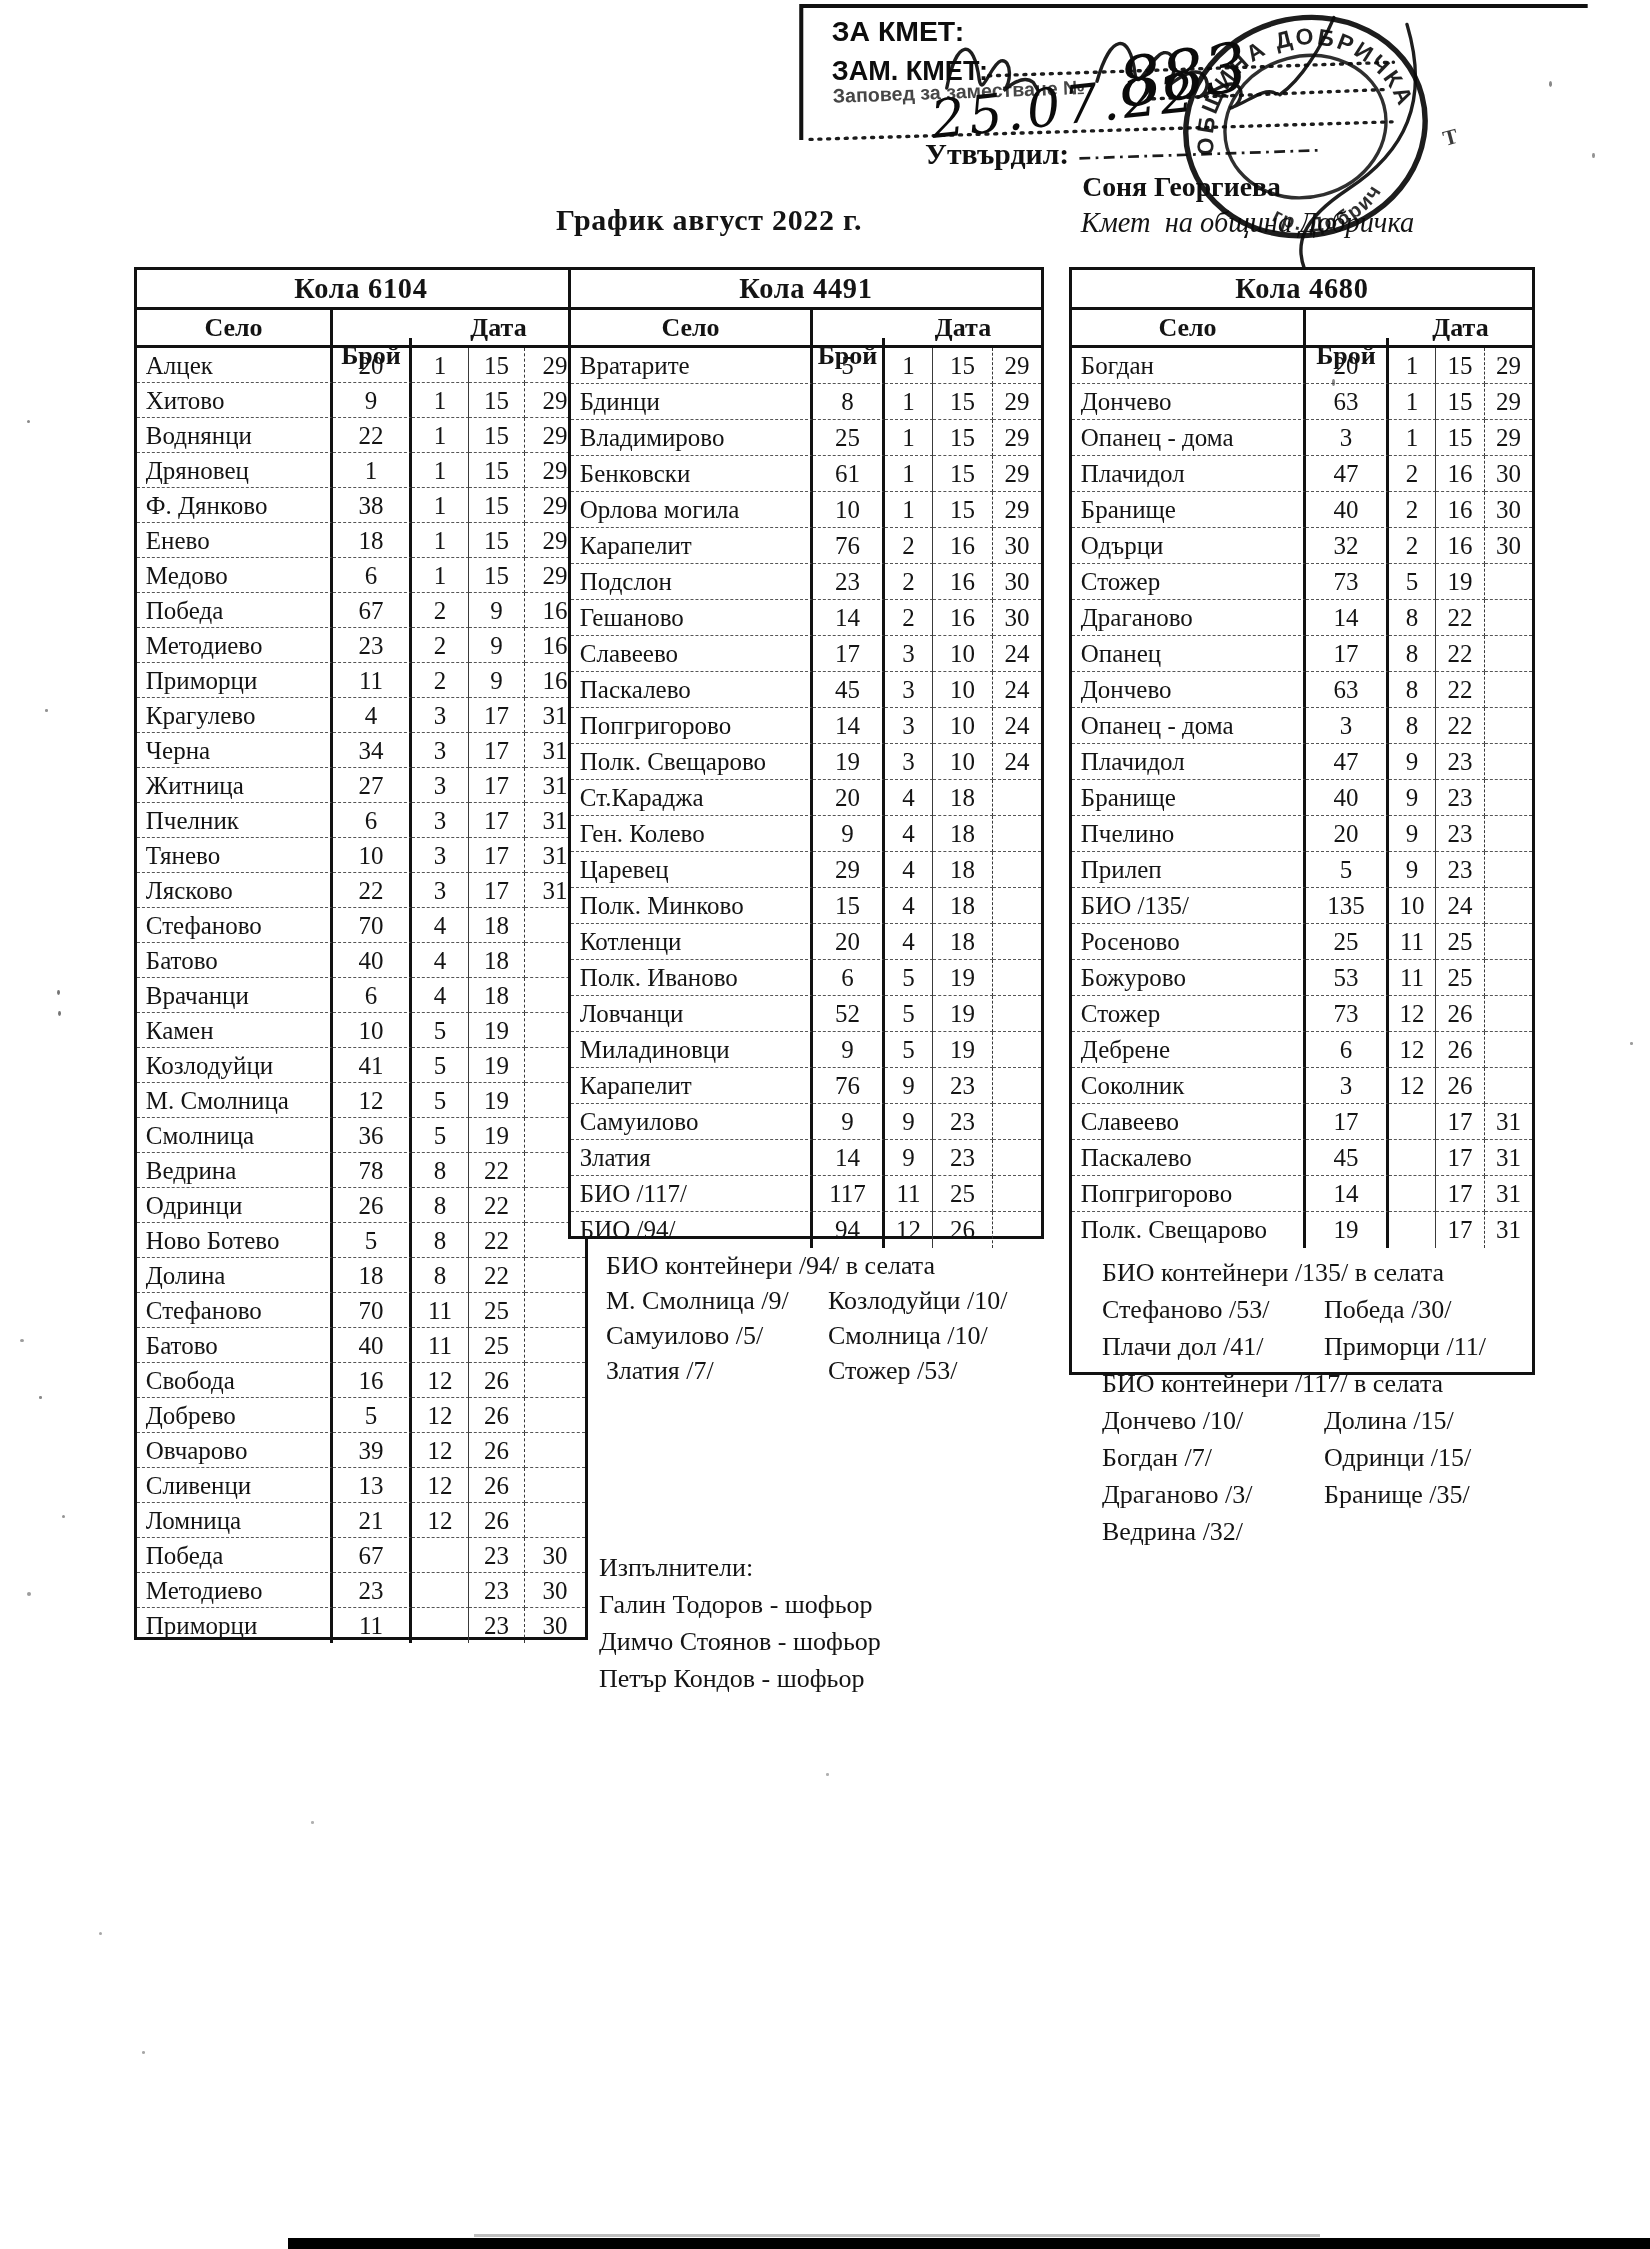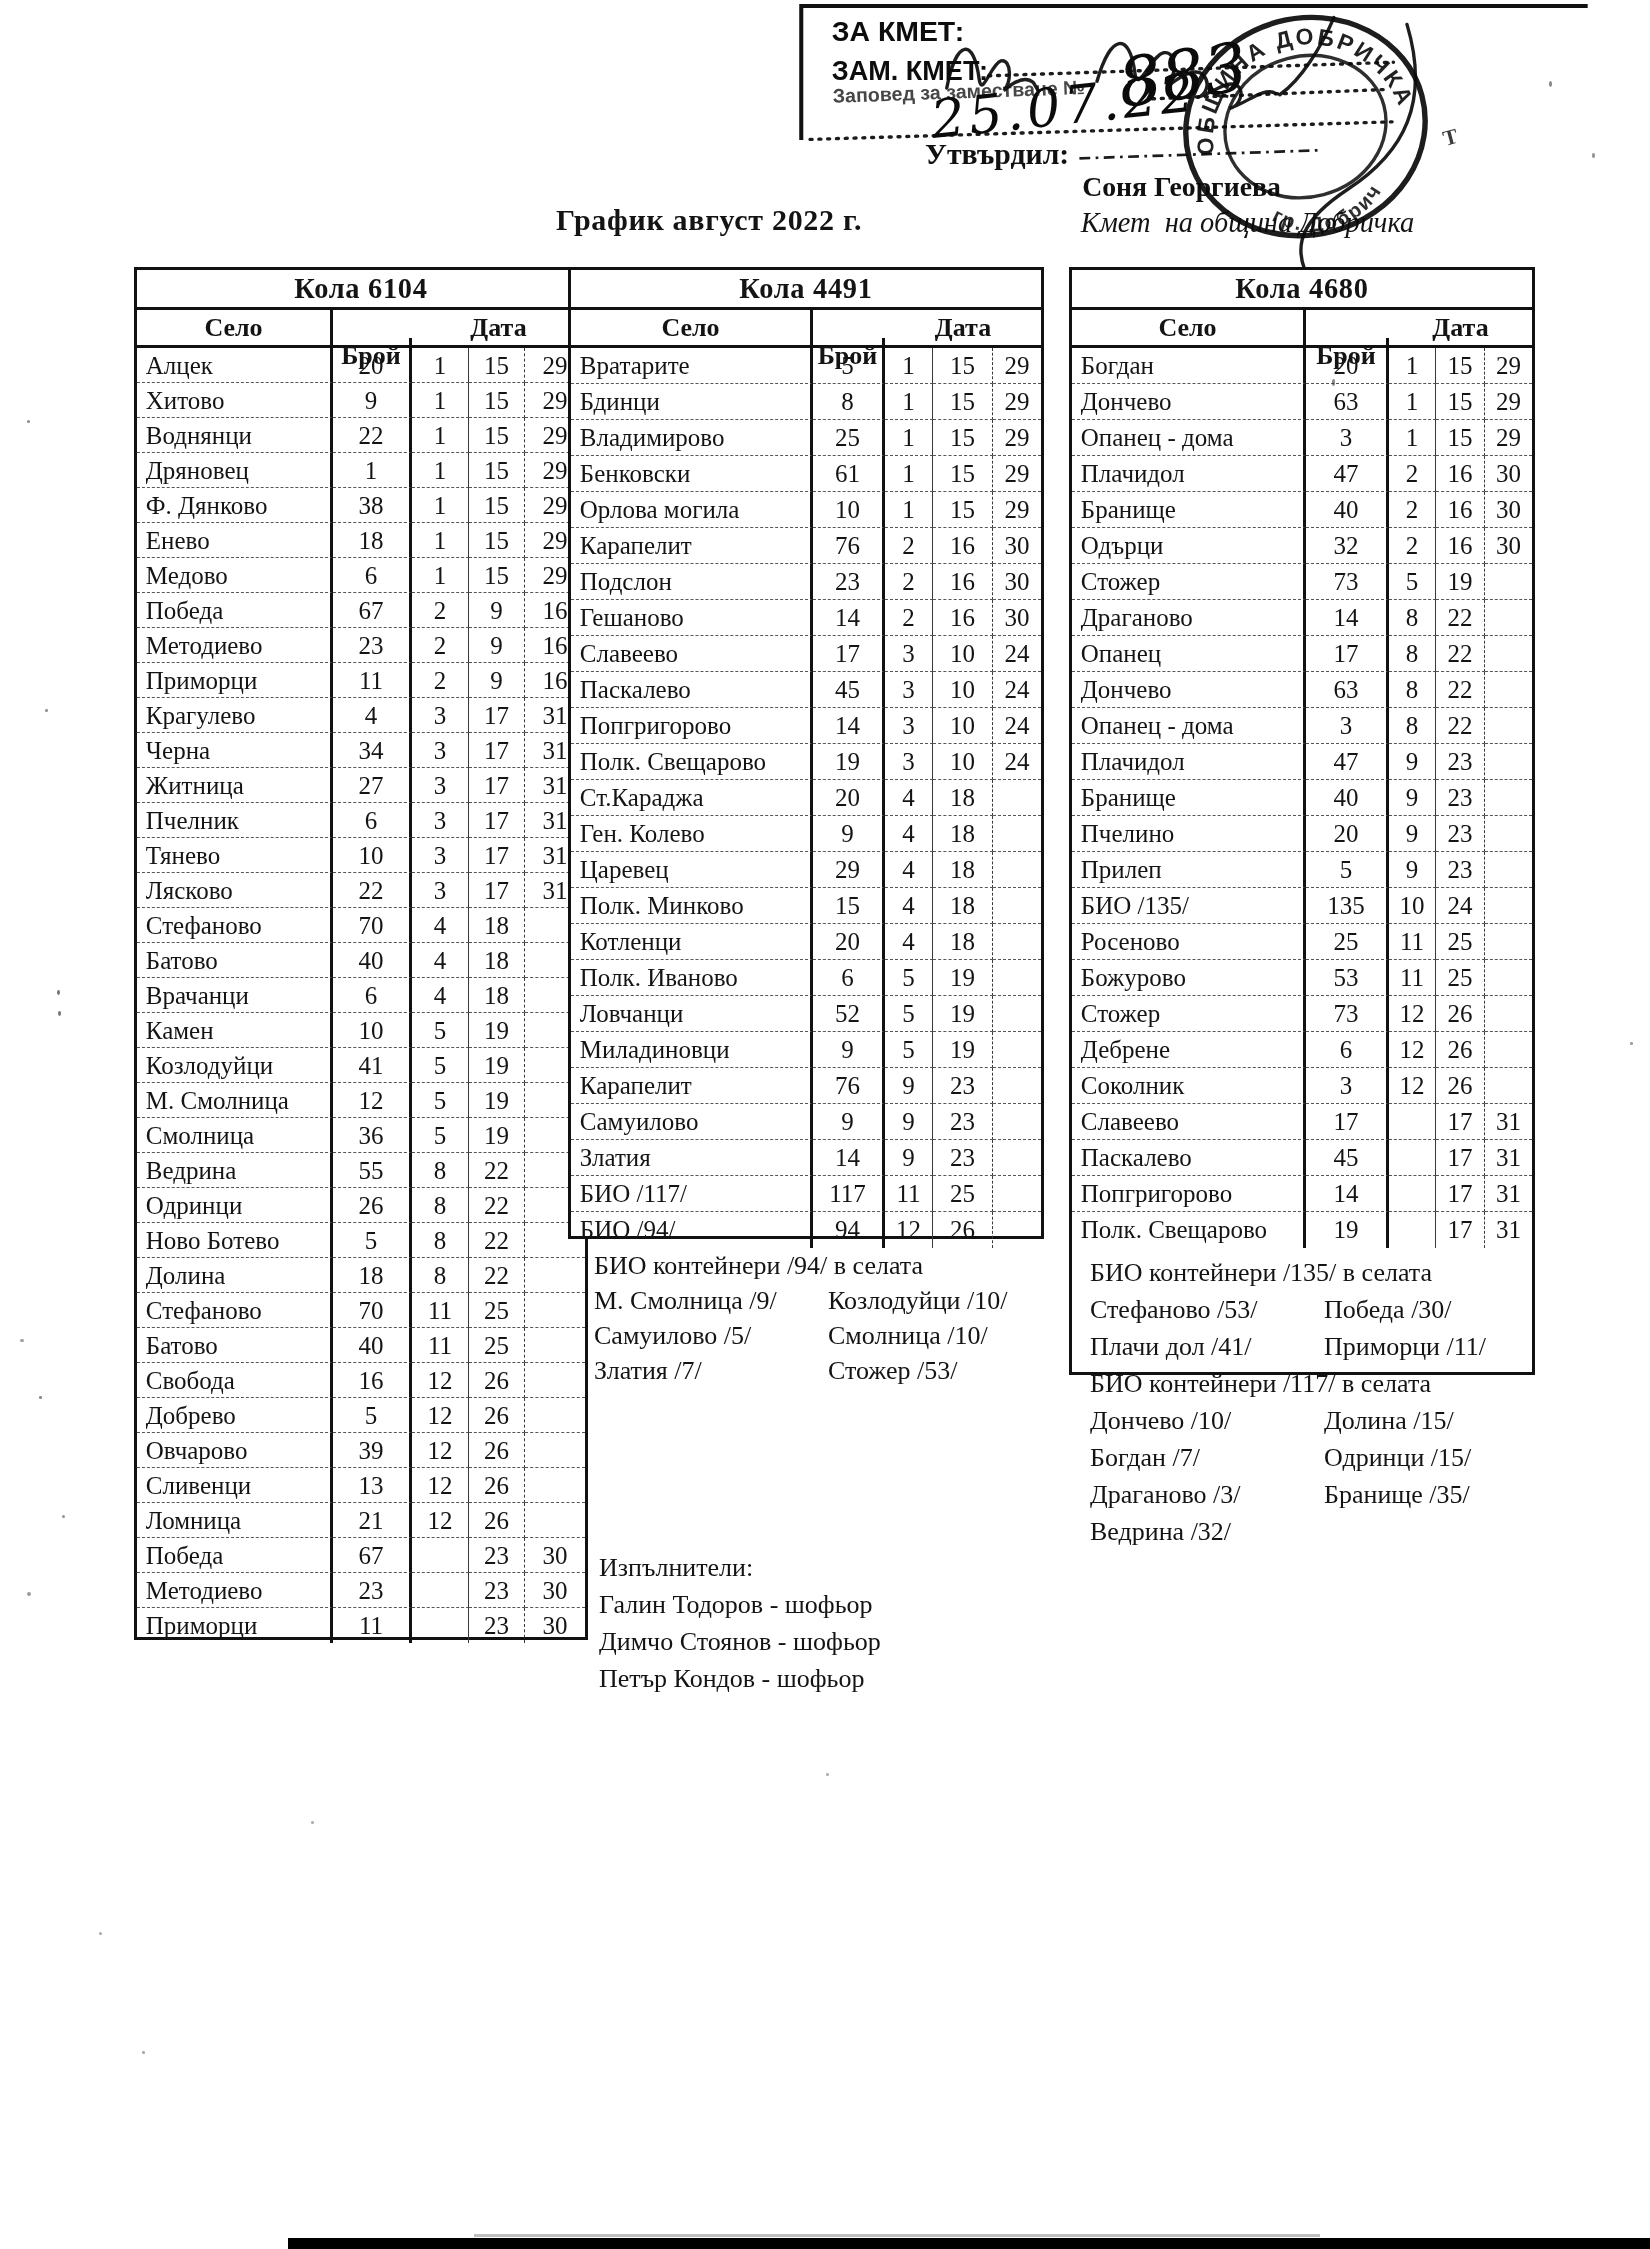--- a/index.html
+++ b/index.html
@@ -35,21 +35,21 @@
   }
   .row:last-child .c{border-bottom:none;}
   .c0{text-align:left; padding-left:8.8px; border-right:3.4px solid #111;}
   .c1{border-right:3.4px solid #111;}
   .c2{border-right:1.4px solid #3a3a3a;}
   .c3{border-right:1.4px dashed #3a3a3a;}
   
   .noteblock{position:absolute; font-size:26px; white-space:nowrap;}
   .noteblock .hdr{height:var(--lh); line-height:var(--lh);}
   .pair{position:relative; height:var(--lh); line-height:var(--lh);}
-  .pair .pl{position:absolute; left:4px;text-align:center;}
+  .pair .pl{position:absolute; left:16px;text-align:center;}
   .pair .pr{position:absolute; left:238px;}
   .exec .liner{height:37px; line-height:37px;}
   
   .spk{position:absolute; background:#3a3a3a; border-radius:50%;}
   .band{position:absolute; background:#000;}
   .smudge{position:absolute; background:#8a8a8a; opacity:.55;}
 </style>
 </head>
 <body>
 
@@ -263,21 +263,21 @@
         </div>
         <div class="row">
           <div class="c c0">Смолница</div>
           <div class="c c1">36</div>
           <div class="c c2">5</div>
           <div class="c c3">19</div>
           <div class="c c4"></div>
         </div>
         <div class="row">
           <div class="c c0">Ведрина</div>
-          <div class="c c1">55</div>
+          <div class="c c1">78</div>
           <div class="c c2">8</div>
           <div class="c c3">22</div>
           <div class="c c4"></div>
         </div>
         <div class="row">
           <div class="c c0">Одринци</div>
           <div class="c c1">26</div>
           <div class="c c2">8</div>
           <div class="c c3">22</div>
           <div class="c c4"></div>

